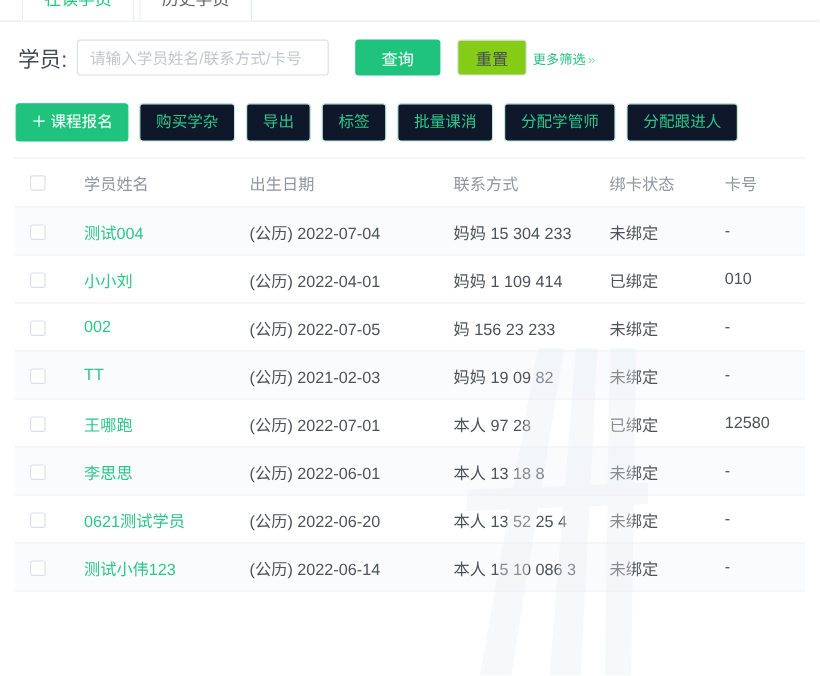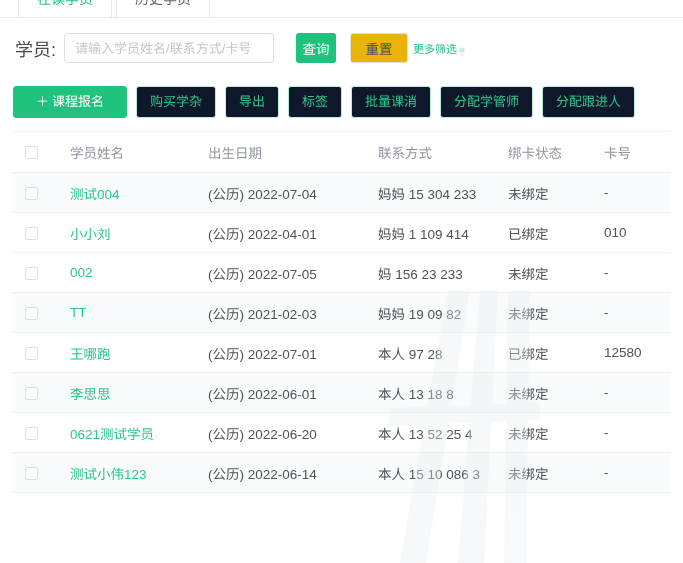--- a/index.html
+++ b/index.html
@@ -82,36 +82,36 @@
     font-family: "Liberation Sans", "DejaVu Sans", sans-serif;
     color: #333;
     outline: none;
     background: #fff;
   }
   .search-input::placeholder {
     color: #c3c7cd;
   }
   .btn-query {
     margin-left: 22px;
-    width: 40px;
+    width: 71px;
     height: 30px;
     background: #1fc37d;
     color: #ffffff;
     border: none;
     border-radius: 3px;
     font-size: 13.5px;
     font-family: "Liberation Sans", "DejaVu Sans", sans-serif;
     cursor: pointer;
     padding: 0;
   }
   .btn-reset {
     margin-left: 14px;
     width: 58px;
     height: 30px;
-    background: #eab308;
+    background: #84cc16;
     color: #4a4f57;
     border: 1px solid #dcdfe6;
     border-radius: 3px;
     font-size: 13.5px;
     font-family: "Liberation Sans", "DejaVu Sans", sans-serif;
     cursor: pointer;
     padding: 0;
   }
   .more-filter {
     margin-left: 5px;
@@ -149,21 +149,21 @@
     cursor: pointer;
     white-space: nowrap;
     border: 1px solid #bdecd7;
     background: #0f172a;
     color: #2ec68a;
   }
   .act-btn.primary {
     background: #1fc37d;
     border-color: #1fc37d;
     color: #ffffff;
-    padding: 0 22px;
+    padding: 0 12px;
   }
   .act-btn.primary .plus {
     margin-right: 3px;
     font-weight: normal;
   }
 
   
   .table-wrap {
     position: absolute;
     top: 131px;

